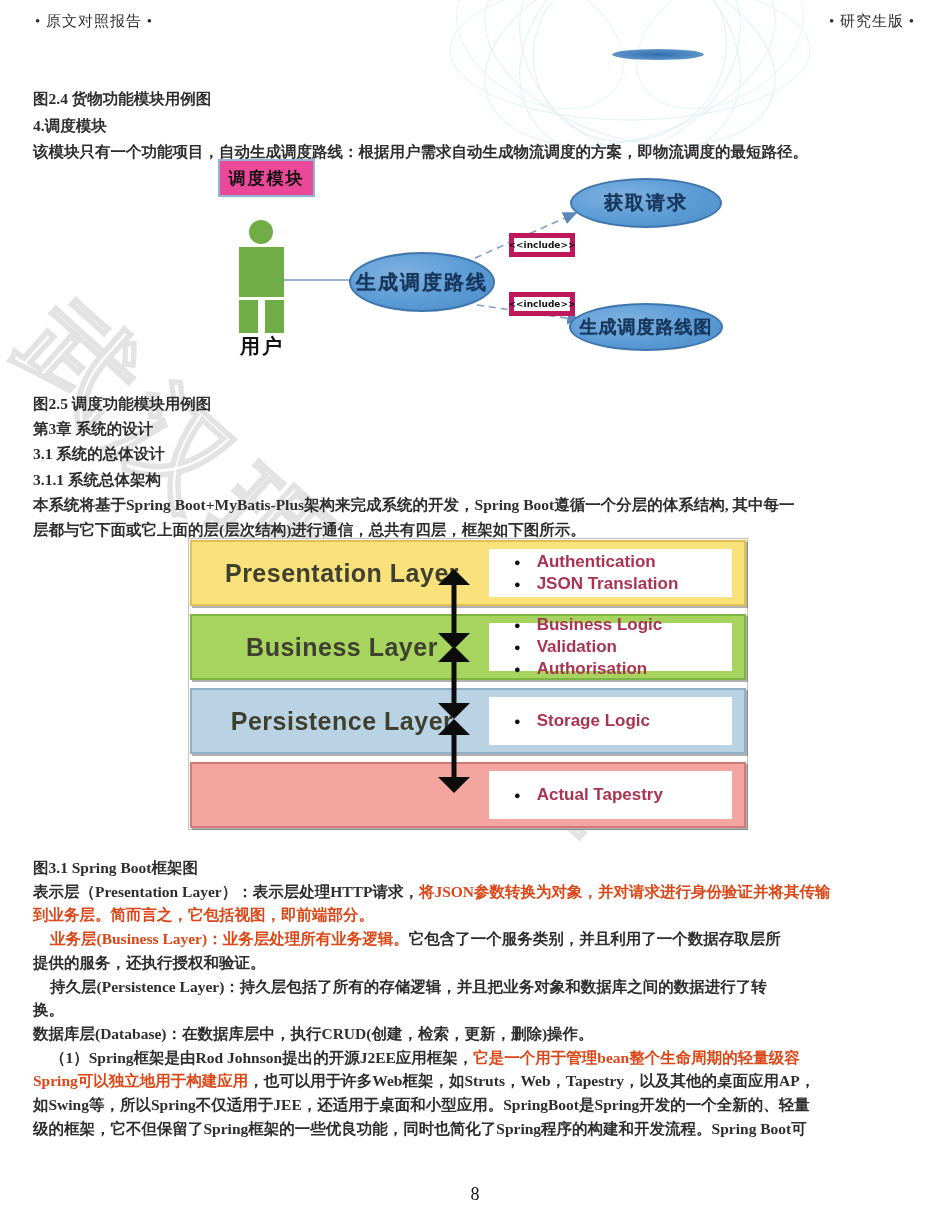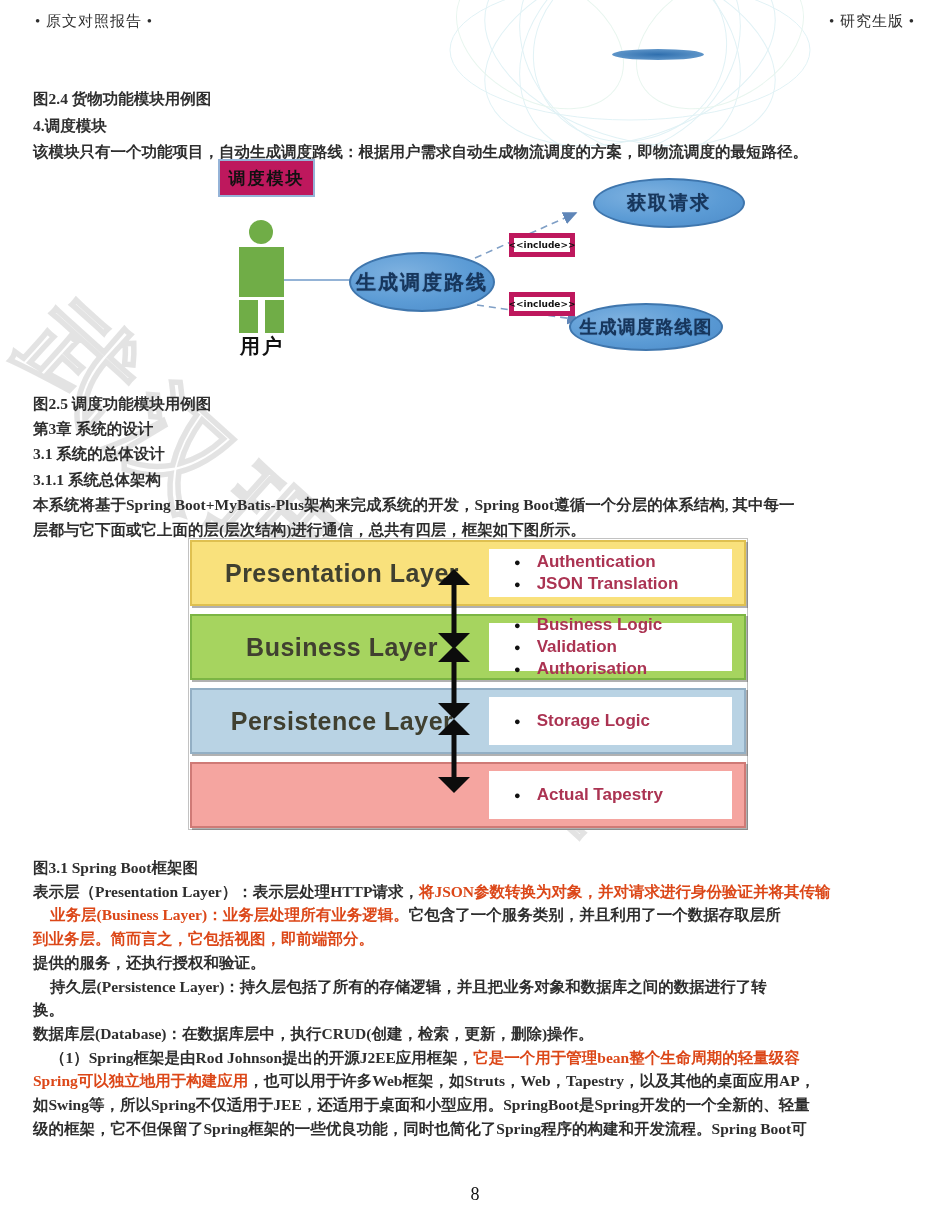--- a/index.html
+++ b/index.html
@@ -33,40 +33,40 @@
   .tb-top    { top:86px;  line-height:26.5px; }
   .tb-mid    { top:391px; line-height:25.2px; }
   .tb-bottom { top:856px; line-height:23.7px; }
   .seg { color:var(--body-text,#2e2e2e); }
   .seg.red { color:var(--highlight-red,#dc4718); }
   
   .usecase { position:absolute; left:150px; top:155px; width:660px; height:235px; z-index:2; }
   .uc-svg { position:absolute; left:0; top:0; }
   .uc-module {
     position:absolute; left:68px; top:4px; width:93px; height:34px;
-    background:#be185d; border:2px solid #95b3d7; display:flex; align-items:center; justify-content:center;
+    background:#ec4899; border:2px solid #95b3d7; display:flex; align-items:center; justify-content:center;
     font-family:"Liberation Sans",sans-serif; font-weight:bold; font-size:17px; color:#111; letter-spacing:2px;
   }
   .actor-part { position:absolute; background:var(--actor-green,#70ad47); }
   .actor-head { left:99px; top:65px; width:24px; height:24px; border-radius:50%; }
   .actor-torso{ left:89px; top:92px; width:45px; height:50px; }
   .actor-legl { left:89px; top:145px; width:19px; height:33px; }
   .actor-legr { left:115px; top:145px; width:19px; height:33px; }
   .actor-label{ position:absolute; left:80px; top:178px; width:64px; text-align:center;
     font-weight:bold; font-size:20px; color:#111; letter-spacing:2px; }
   .uc-ellipse {
     position:absolute; border-radius:50%;
     background:radial-gradient(ellipse at 35% 35%, #7fb2e0 0%, var(--ellipse-fill,#5b9bd5) 55%, #4c8bc9 100%);
     border:2px solid var(--ellipse-stroke,#3f76ad);
     display:flex; align-items:center; justify-content:center;
     color:var(--ellipse-text,#16365c); font-weight:bold;
     text-shadow:0 0 1px rgba(20,40,80,.6);
   }
   .uc-e-center { left:199px; top:97px;  width:142px; height:56px; font-size:20px; letter-spacing:2px; }
-  .uc-e-top    { left:443px; top:23px;  width:148px; height:46px; font-size:19px; letter-spacing:2px; }
+  .uc-e-top    { left:420px; top:23px;  width:148px; height:46px; font-size:19px; letter-spacing:2px; }
   .uc-e-bottom { left:419px; top:148px; width:150px; height:44px; font-size:18px; letter-spacing:1px; }
   .uc-include {
     position:absolute; width:56px; height:14px; background:#fff; border:5px solid #be185d;
     display:flex; align-items:center; justify-content:center;
     font-family:"DejaVu Sans",sans-serif; font-weight:bold; font-size:9px; color:#111; letter-spacing:0;
   }
   .uc-inc1 { left:359px; top:78px; }
   .uc-inc2 { left:359px; top:137px; }
   
   .layerdiag { position:absolute; left:188px; top:538px; width:560px; height:292px; z-index:2;
@@ -221,22 +221,22 @@
         <line x1="27" y1="194" x2="27" y2="240" stroke="#0c0c0c" stroke-width="5"></line>
         <polygon points="11,196 43,196 27,180"></polygon>
         <polygon points="11,238 43,238 27,254"></polygon>
       </g>
     </svg>
   </div>
 
   <div class="tblock tb-bottom">
       <div class="tline"><span class="seg">图3.1 Spring Boot框架图</span></div>
       <div class="tline"><span class="seg">表示层（Presentation Layer）：表示层处理HTTP请求，</span><span class="seg red">将JSON参数转换为对象，并对请求进行身份验证并将其传输</span></div>
+      <div class="tline"><span class="seg red">到业务层。简而言之，它包括视图，即前端部分。</span></div>
       <div class="tline indent"><span class="seg red">业务层(Business Layer)：业务层处理所有业务逻辑。</span><span class="seg">它包含了一个服务类别，并且利用了一个数据存取层所</span></div>
-      <div class="tline"><span class="seg red">到业务层。简而言之，它包括视图，即前端部分。</span></div>
       <div class="tline"><span class="seg">提供的服务，还执行授权和验证。</span></div>
       <div class="tline indent"><span class="seg">持久层(Persistence Layer)：持久层包括了所有的存储逻辑，并且把业务对象和数据库之间的数据进行了转</span></div>
       <div class="tline"><span class="seg">换。</span></div>
       <div class="tline"><span class="seg">数据库层(Database)：在数据库层中，执行CRUD(创建，检索，更新，删除)操作。</span></div>
       <div class="tline indent"><span class="seg">（1）Spring框架是由Rod Johnson提出的开源J2EE应用框架，</span><span class="seg red">它是一个用于管理bean整个生命周期的轻量级容</span></div>
       <div class="tline"><span class="seg red">Spring可以独立地用于构建应用</span><span class="seg">，也可以用于许多Web框架，如Struts，Web，Tapestry，以及其他的桌面应用AP，</span></div>
       <div class="tline"><span class="seg">如Swing等，所以Spring不仅适用于JEE，还适用于桌面和小型应用。SpringBoot是Spring开发的一个全新的、轻量</span></div>
       <div class="tline"><span class="seg">级的框架，它不但保留了Spring框架的一些优良功能，同时也简化了Spring程序的构建和开发流程。Spring Boot可</span></div>
     </div>
 

